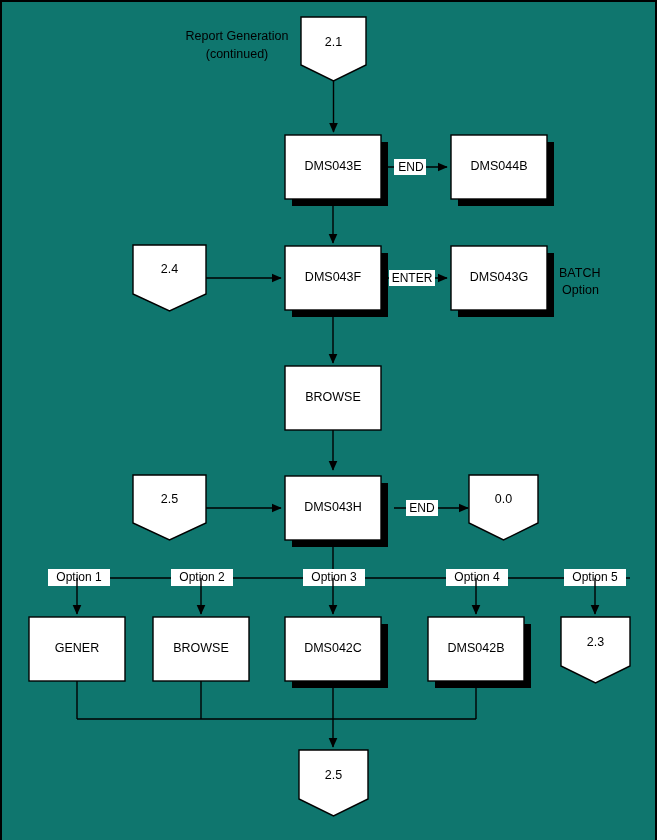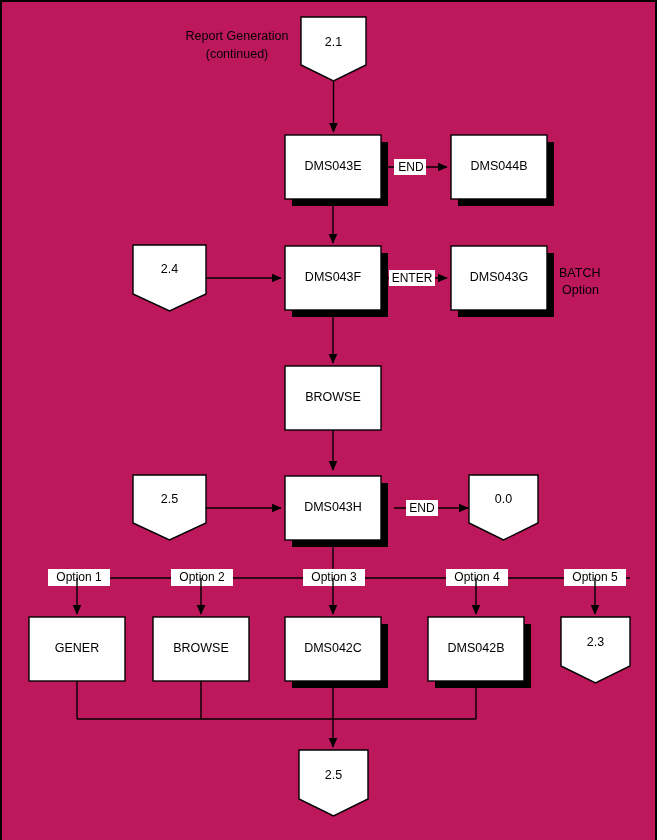--- a/index.html
+++ b/index.html
@@ -7,21 +7,21 @@
     padding: 0;
     background: #ffffff;
   }
   body {
     font-family: "Liberation Sans", sans-serif;
   }
   #page {
     position: relative;
     width: 657px;
     height: 840px;
-    background: #be185d;
+    background: #0f766e;
     box-sizing: border-box;
     border-top: 2px solid #000000;
     border-left: 2px solid #000000;
     border-right: 2px solid #000000;
     overflow: hidden;
   }
   #flow {
     display: block;
     position: absolute;
     left: 0;

